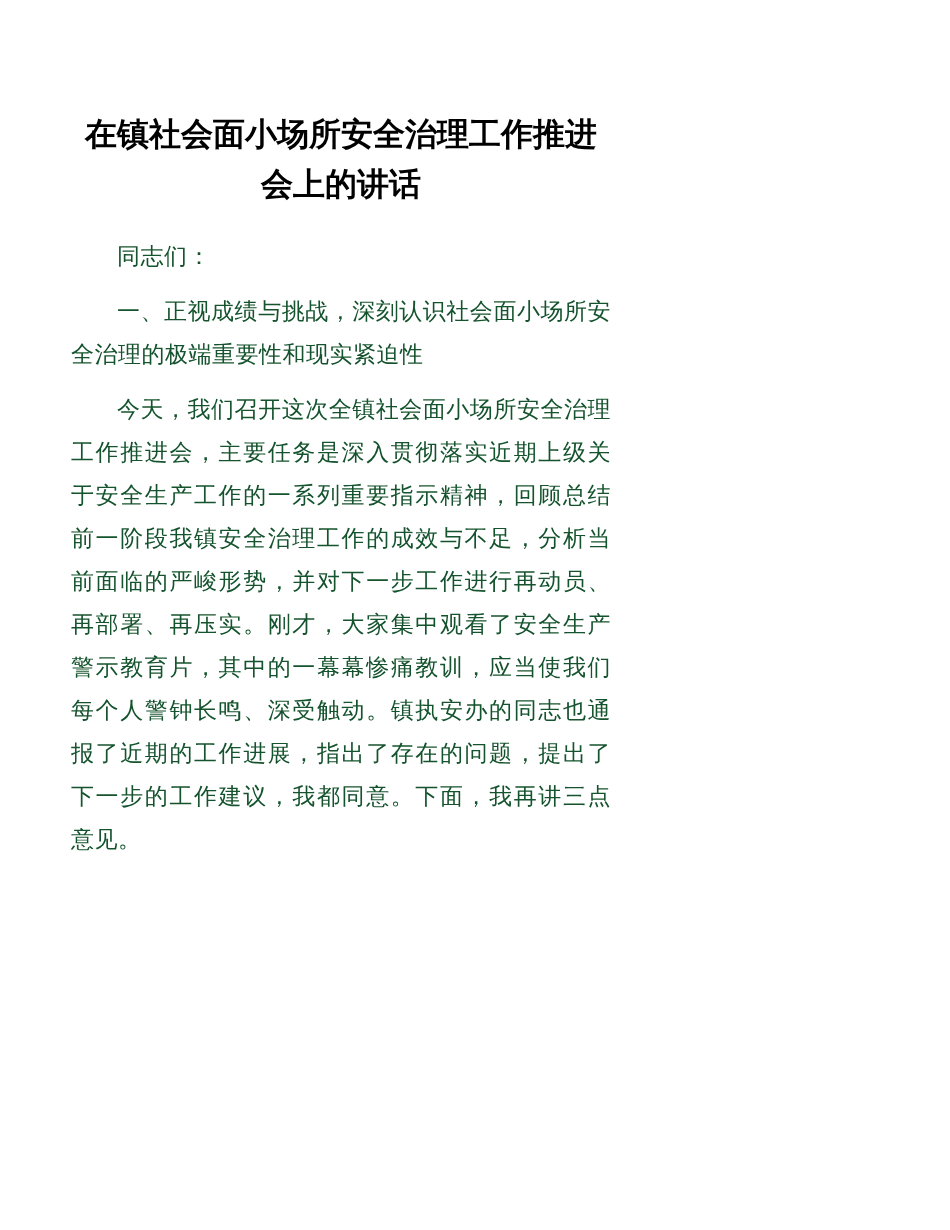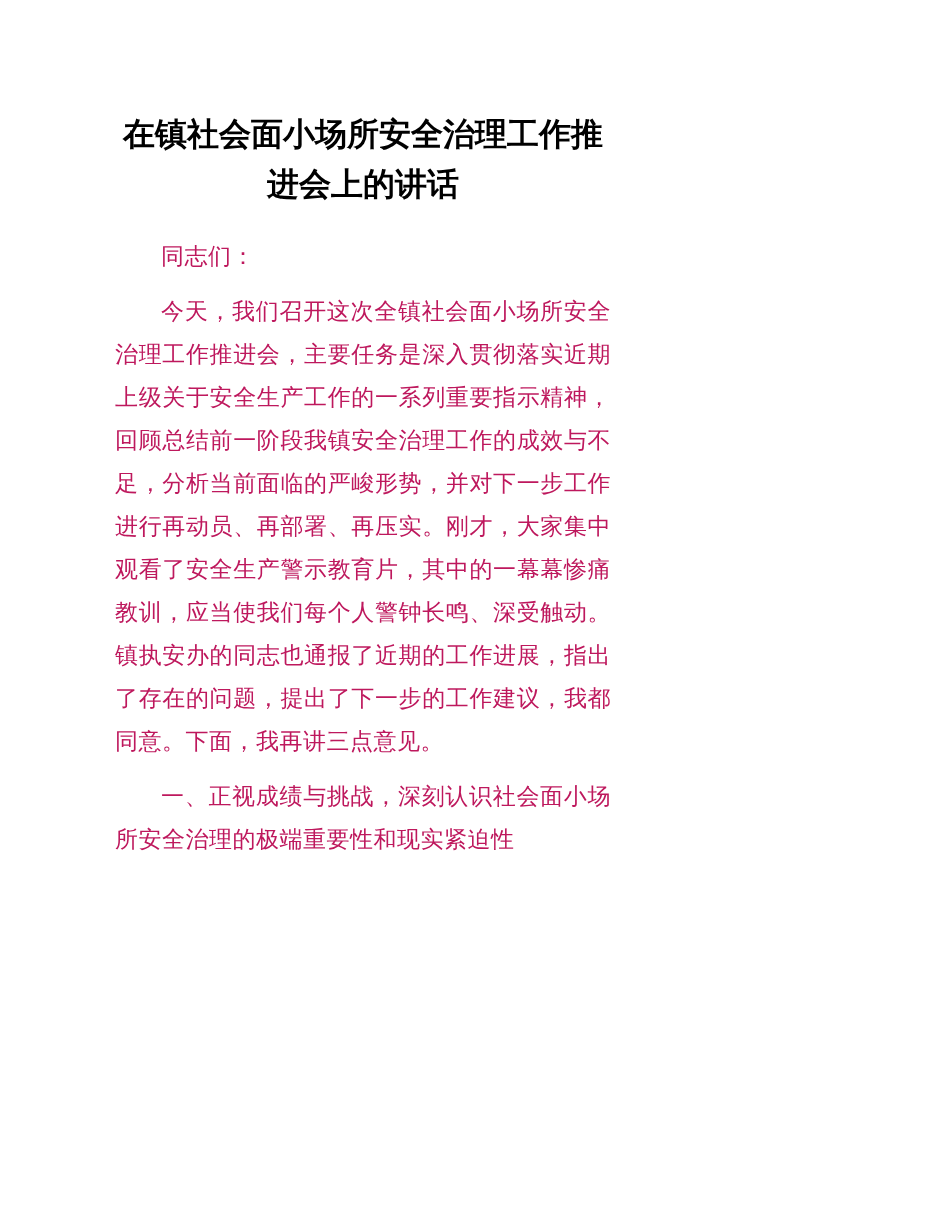--- a/index.html
+++ b/index.html
@@ -5,21 +5,21 @@
   html, body {
     margin: 0;
     padding: 0;
     background: #ffffff;
   }
   .page {
     width: 756px;
     min-height: 1230px;
     box-sizing: border-box;
     background: #ffffff;
-    padding: 110px 145px 60px 115px;
+    padding: 110px 145px 60px 71px;
     color: #000000;
   }
   .doc-title {
     font-family: "Liberation Sans", "DejaVu Sans", sans-serif;
     font-weight: bold;
     font-size: 32px;
     line-height: 1.55;
     text-align: center;
     color: #000000;
     margin: 0 0 26px 0;
@@ -28,27 +28,27 @@
     font-family: "Liberation Serif", "DejaVu Serif", serif;
   }
   p.para {
     font-family: "Liberation Serif", "DejaVu Serif", serif;
     font-size: 23px;
     line-height: 43px;
     text-align: justify;
     text-justify: inter-ideograph;
     text-indent: 2em;
     margin: 0 0 12px 0;
-    color: #be185d;
+    color: #14532d;
     letter-spacing: 0.5px;
   }
 </style>
 </head>
 <body>
 
 <div class="page">
   <h1 class="doc-title">在镇社会面小场所安全治理工作推进会上的讲话</h1>
   <div class="doc-body" id="doc-body">
       <p class="para">同志们：</p>
+      <p class="para">一、正视成绩与挑战，深刻认识社会面小场所安全治理的极端重要性和现实紧迫性</p>
       <p class="para">今天，我们召开这次全镇社会面小场所安全治理工作推进会，主要任务是深入贯彻落实近期上级关于安全生产工作的一系列重要指示精神，回顾总结前一阶段我镇安全治理工作的成效与不足，分析当前面临的严峻形势，并对下一步工作进行再动员、再部署、再压实。刚才，大家集中观看了安全生产警示教育片，其中的一幕幕惨痛教训，应当使我们每个人警钟长鸣、深受触动。镇执安办的同志也通报了近期的工作进展，指出了存在的问题，提出了下一步的工作建议，我都同意。下面，我再讲三点意见。</p>
-      <p class="para">一、正视成绩与挑战，深刻认识社会面小场所安全治理的极端重要性和现实紧迫性</p>
     </div>
 </div>
 
 </body></html>

